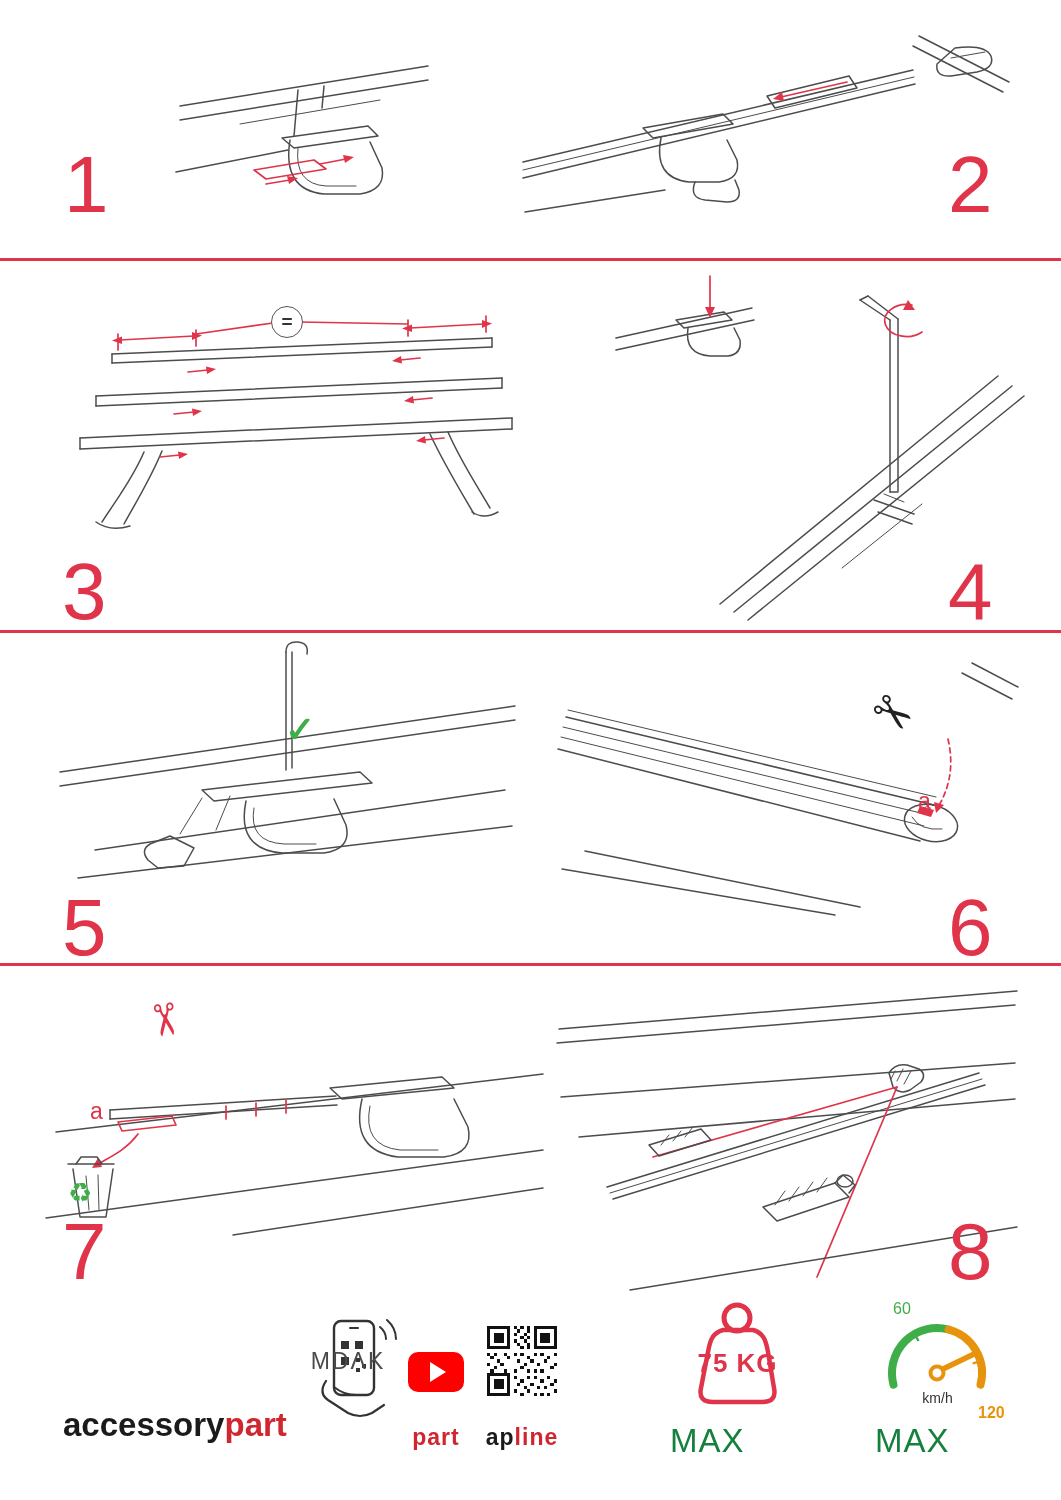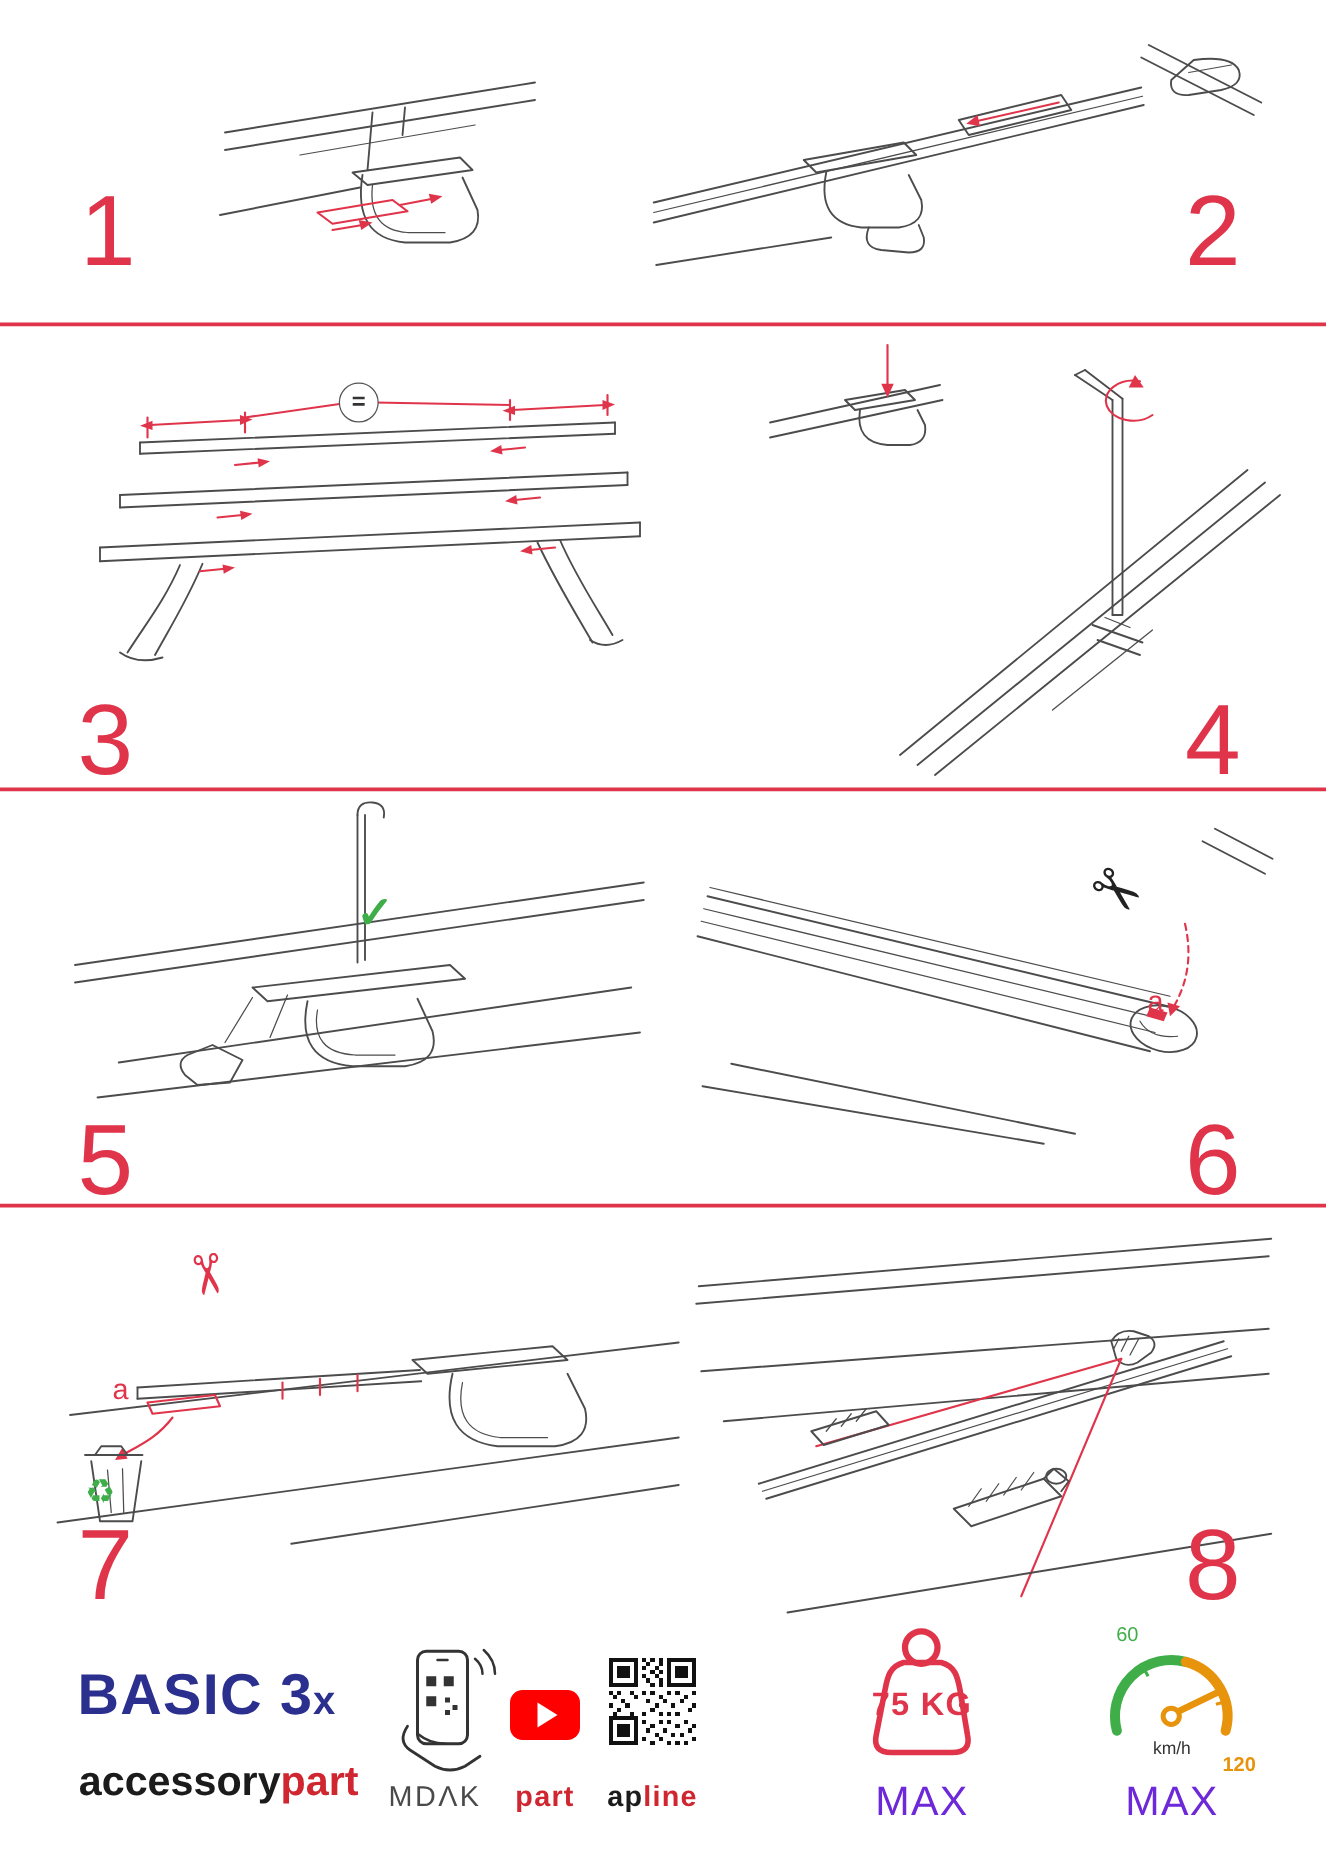--- a/index.html
+++ b/index.html
@@ -32,21 +32,21 @@
   .brand-title .mult{font-size:32px}
   .brand-sub{position:absolute;font-size:33px;font-weight:bold;color:var(--text);line-height:1}
   .brand-sub .red{color:var(--brand-red)}
   .logo-label{position:absolute;text-align:center;font-size:23px;letter-spacing:2px;color:#4a4a4a;font-weight:500}
   .logo-label.red{color:var(--brand-red);font-weight:600;letter-spacing:1px}
   .logo-label.mixed{color:var(--text);font-weight:600;letter-spacing:1px}
   .logo-label.mixed .red{color:var(--brand-red)}
   .yt{position:absolute;background:var(--youtube);border-radius:10px;display:flex;align-items:center;justify-content:center}
   .yt .tri{width:0;height:0;border-left:16px solid #fff;border-top:10px solid transparent;border-bottom:10px solid transparent;margin-left:4px}
   .weight-value{position:absolute;text-align:center;color:var(--accent);font-size:26px;font-weight:bold;letter-spacing:1px}
-  .max-label{position:absolute;text-align:center;color:#6d28d9;font-size:33px;font-weight:500;letter-spacing:1px}
+  .max-label{position:absolute;color:#15803d;font-size:33px;font-weight:500;letter-spacing:1px}
   .speed-min{position:absolute;color:var(--green);font-size:16px;font-weight:normal}
   .speed-max-value{position:absolute;color:var(--orange);font-size:16px;font-weight:bold}
   .speed-unit{position:absolute;text-align:center;color:#333;font-size:14px}
 </style>
 </head>
 <body>
 
 <div class="page">
 
   <svg class="abs" style="left:170px;top:50px" width="270" height="195" viewBox="0 0 270 195">
@@ -280,42 +280,39 @@
     <path class="lnt" d="M230 230 l10 -14"></path>
       <path class="lnt" d="M244 226 l10 -14"></path>
       <path class="lnt" d="M258 221 l10 -14"></path>
       <path class="lnt" d="M272 217 l10 -14"></path>
     <path class="ln" d="M290 208 l8 -8 l12 10 l-6 8"></path>
     <ellipse class="ln" cx="300" cy="206" rx="8" ry="6"></ellipse>
     <path class="ln" d="M85 315 L472 252"></path>
   </svg>
   <div class="step-num" style="left:948px;top:1212px">8</div>
 
-  <div class="brand-title" style="left:62px;top:1332px">
-    <span>BASIC 3</span><span class="mult">x</span>
-  </div>
   <div class="brand-sub" style="left:63px;top:1408px">
     <span>accessory</span><span class="red">part</span>
   </div>
 
   <svg class="abs" style="left:310px;top:1315px" width="90" height="102" viewBox="0 0 90 102">
     <rect x="24" y="6" width="40" height="74" rx="7" style="fill:none;stroke:#333;stroke-width:2.4"></rect>
     <path d="M40 13 h8" style="stroke:#333;stroke-width:2;fill:none;stroke-linecap:round"></path>
     <rect x="31" y="26" width="8" height="8" style="fill:#333"></rect>
     <rect x="45" y="26" width="8" height="8" style="fill:#333"></rect>
     <rect x="31" y="42" width="8" height="8" style="fill:#333"></rect>
     <rect x="46" y="43" width="4" height="4" style="fill:#333"></rect>
     <rect x="52" y="49" width="4" height="4" style="fill:#333"></rect>
     <rect x="46" y="53" width="4" height="4" style="fill:#333"></rect>
     <path d="M70 12 q6 5 6 12" style="fill:none;stroke:#333;stroke-width:2;stroke-linecap:round"></path>
     <path d="M77 5 q9 8 9 19" style="fill:none;stroke:#333;stroke-width:2;stroke-linecap:round"></path>
     <path d="M16 66 q-8 12 2 19 l20 13 q12 6 24 0 l12 -8" style="fill:none;stroke:#333;stroke-width:2.2;stroke-linecap:round"></path>
     <path d="M24 72 q10 8 22 8" style="fill:none;stroke:#333;stroke-width:2;stroke-linecap:round"></path>
   </svg>
-  <div class="logo-label" style="left:298px;top:1424px;width:100px">MDΛK</div>
+  <div class="logo-label" style="left:298px;top:1348px;width:100px">MDΛK</div>
 
   <div class="yt" style="left:408px;top:1352px;width:56px;height:40px">
     <span class="tri"></span>
   </div>
   <div class="logo-label red" style="left:404px;top:1424px;width:64px">part</div>
 
   <svg class="abs" style="left:487px;top:1326px" width="70" height="70" viewBox="0 0 21 21" shape-rendering="crispEdges">
     <g fill="#111">
       <rect x="0" y="0" width="7" height="7"></rect>
         <rect x="1" y="1" width="5" height="5" fill="#fff"></rect>

